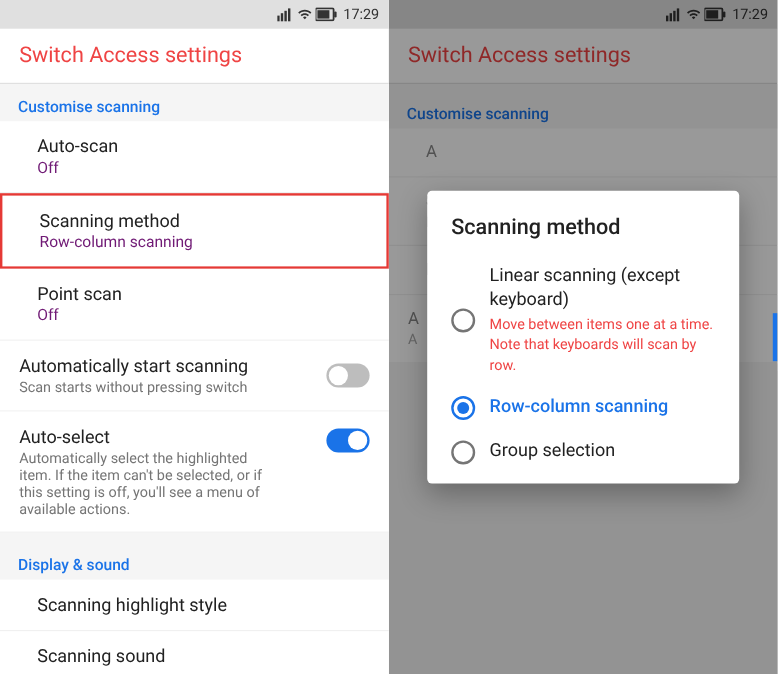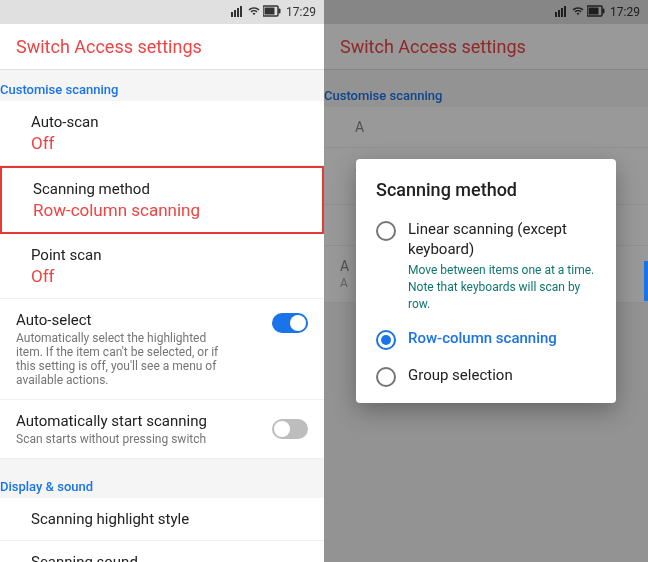--- a/index.html
+++ b/index.html
@@ -29,21 +29,21 @@
       align-items: center;
       justify-content: flex-end;
       padding: 0 8px;
       gap: 4px;
       font-size: 12px;
       color: #333;
     }
 
     .status-icons {
       display: flex;
-      align-items: flex-start;
+      align-items: center;
       gap: 3px;
     }
 
     
     .app-header {
       background: #fff;
       padding: 12px 16px;
       border-bottom: 1px solid #e0e0e0;
     }
 
@@ -54,21 +54,21 @@
     }
 
     
     .settings-content {
       flex: 1;
       overflow-y: auto;
       background: #f5f5f5;
     }
 
     .section-header {
-      padding: 12px 0 4px;
+      padding: 12px 15px 4px;
       color: #1a73e8;
       font-size: 13px;
       font-weight: 500;
     }
 
     .setting-item {
       background: #fff;
       padding: 12px 31px;
       border-bottom: 1px solid #f0f0f0;
     }
@@ -77,22 +77,22 @@
       border: 2px solid #e53935;
     }
 
     .setting-item .title {
       font-size: 15px;
       color: #212121;
       font-weight: 400;
     }
 
     .setting-item .subtitle {
-      font-size: 17px;
-      color: #ef4444;
+      font-size: 13px;
+      color: #701a75;
       margin-top: 2px;
     }
 
     .setting-item-row {
       background: #fff;
       padding: 12px 16px;
       border-bottom: 1px solid #f0f0f0;
       display: flex;
       align-items: center;
       justify-content: space-between;
@@ -180,21 +180,21 @@
     .dialog-title {
       font-size: 18px;
       font-weight: 500;
       color: #212121;
       padding: 0 20px 12px;
     }
 
     .radio-option {
       padding: 8px 20px;
       display: flex;
-      align-items: flex-start;
+      align-items: center;
       gap: 12px;
     }
 
     .radio-circle {
       width: 20px;
       height: 20px;
       border-radius: 50%;
       border: 2px solid #757575;
       flex-shrink: 0;
       margin-top: 1px;
@@ -218,21 +218,21 @@
 
     .radio-text .radio-label {
       font-size: 15px;
       color: #212121;
       font-weight: 400;
       line-height: 1.3;
     }
 
     .radio-text .radio-desc {
       font-size: 12px;
-      color: #0f766e;
+      color: #ef4444;
       margin-top: 3px;
       line-height: 1.4;
     }
 
     
     .bg-settings {
       flex: 1;
       overflow: hidden;
       opacity: 1;
     }
@@ -289,34 +289,34 @@
     <div class="setting-item highlighted">
       <div class="title">Scanning method</div>
       <div class="subtitle">Row-column scanning</div>
     </div>
 
     <div class="setting-item">
       <div class="title">Point scan</div>
       <div class="subtitle">Off</div>
     </div>
 
+    <div class="setting-item-row">
+      <div class="text-block">
+        <div class="title">Automatically start scanning</div>
+        <div class="subtitle">Scan starts without pressing switch</div>
+      </div>
+      <div class="toggle off"></div>
+    </div>
+
     <div class="setting-item-row" style="align-items:flex-start;">
       <div class="text-block" style="flex:1;margin-right:8px;">
         <div class="title">Auto-select</div>
         <div class="subtitle">Automatically select the highlighted item. If the item can't be selected, or if this setting is off, you'll see a menu of available actions.</div>
       </div>
       <div class="toggle on" style="margin-top:2px;"></div>
-    </div>
-
-    <div class="setting-item-row">
-      <div class="text-block">
-        <div class="title">Automatically start scanning</div>
-        <div class="subtitle">Scan starts without pressing switch</div>
-      </div>
-      <div class="toggle off"></div>
     </div>
 
     <div class="section-divider"></div>
     <div class="section-header">Display &amp; sound</div>
 
     <div class="setting-item">
       <div class="title">Scanning highlight style</div>
     </div>
 
     <div class="setting-item">

